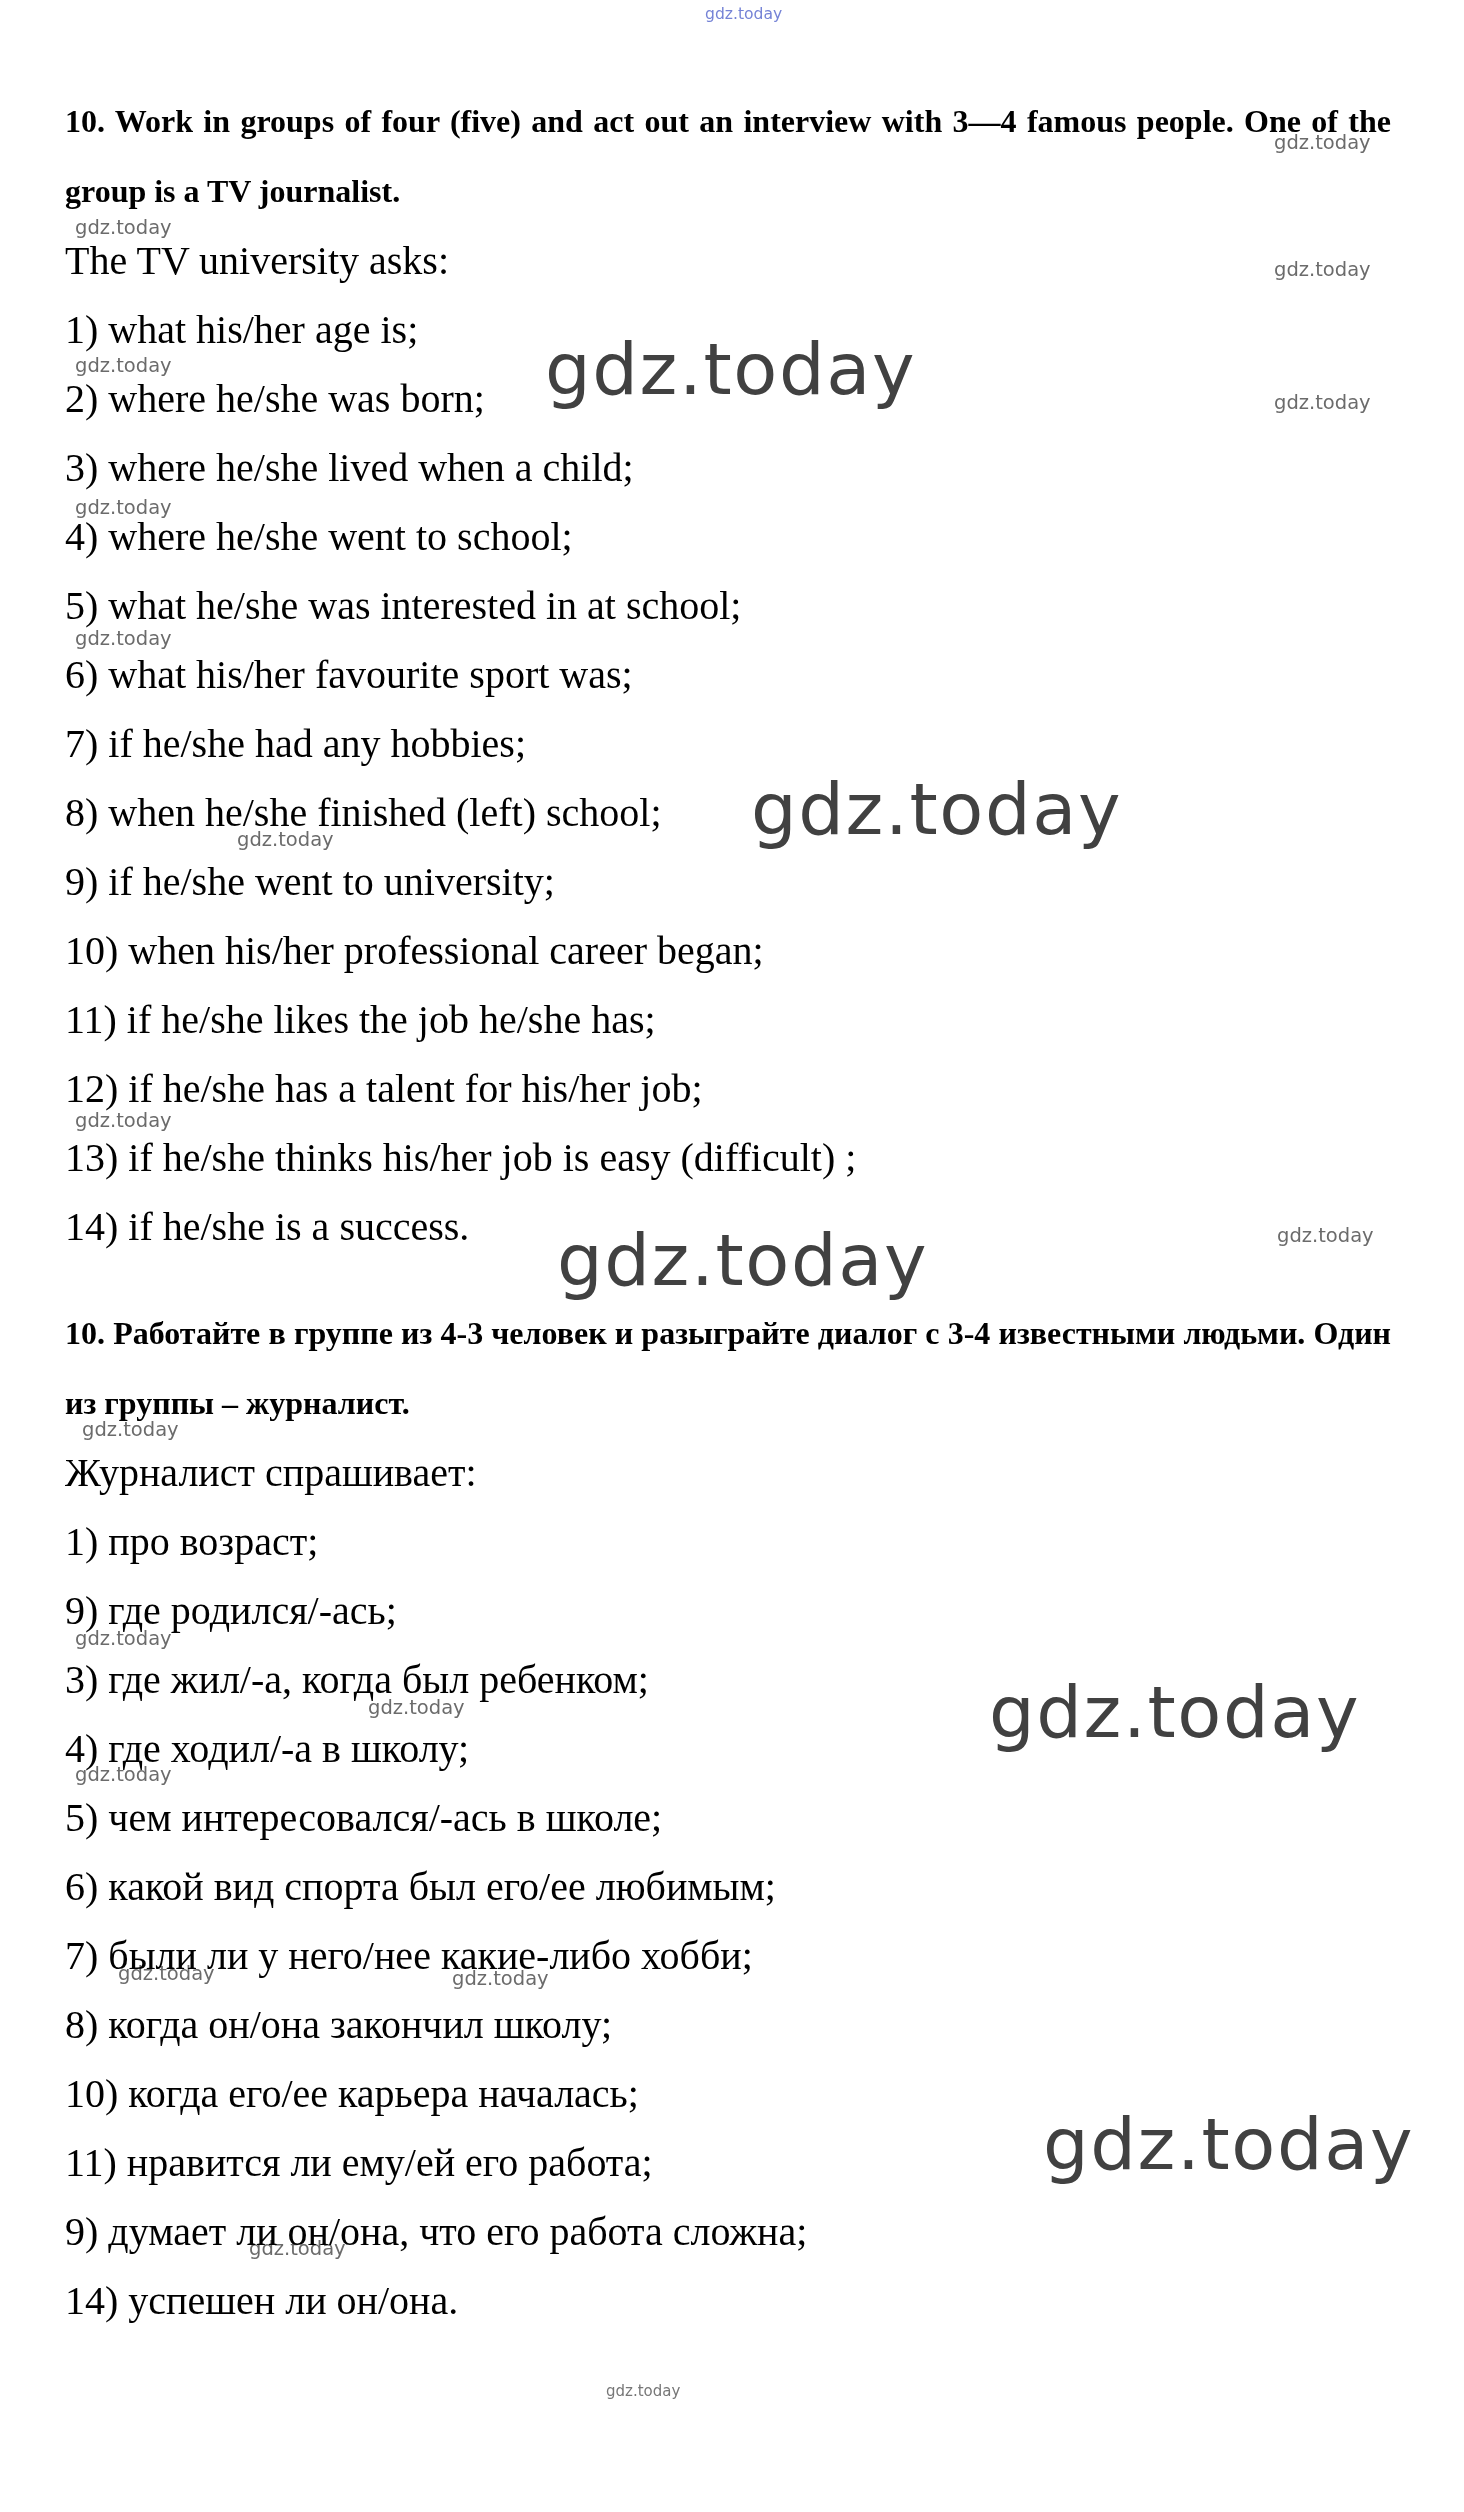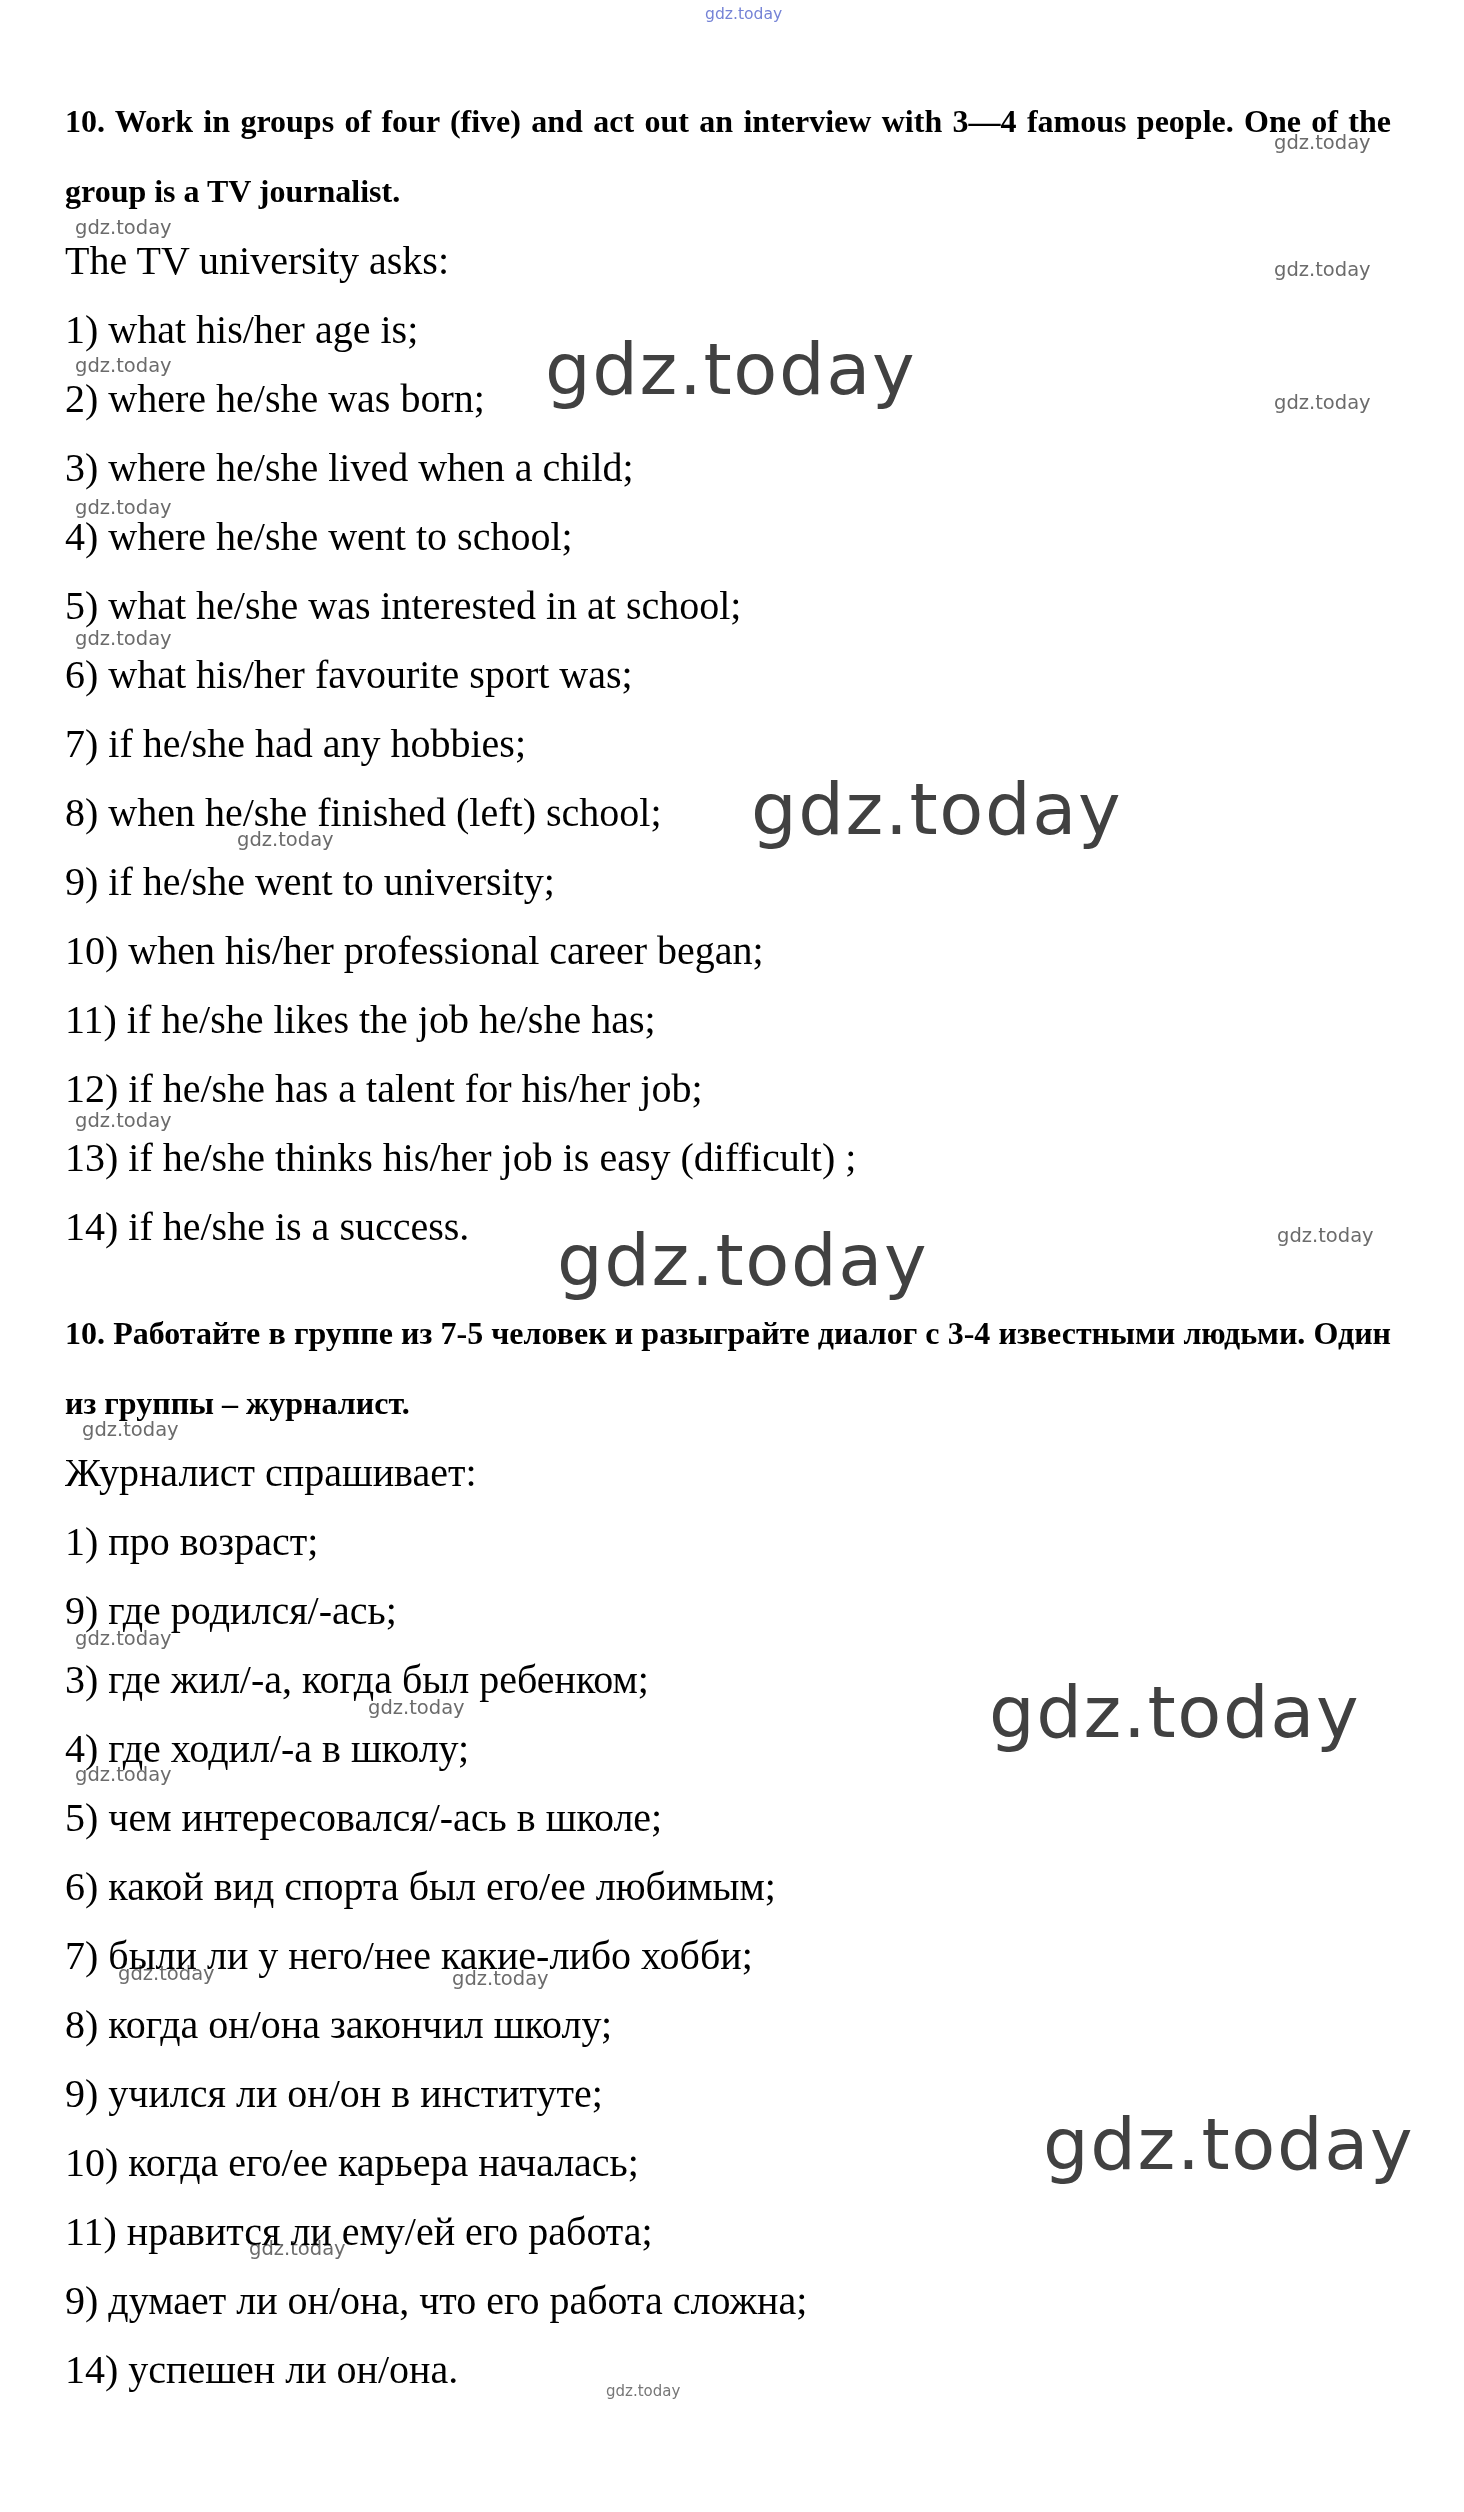--- a/index.html
+++ b/index.html
@@ -119,33 +119,32 @@
       <div class="line">7) if he/she had any hobbies;</div>
       <div class="line">8) when he/she finished (left) school;</div>
       <div class="line">9) if he/she went to university;</div>
       <div class="line">10) when his/her professional career began;</div>
       <div class="line">11) if he/she likes the job he/she has;</div>
       <div class="line">12) if he/she has a talent for his/her job;</div>
       <div class="line">13) if he/she thinks his/her job is easy (difficult) ;</div>
       <div class="line">14) if he/she is a success.</div>
     </div>
 
-    <p class="heading heading-ru">10. Работайте в группе из 7-5 человек и разыграйте диалог с 3-4 известными людьми. Один из группы – журналист.</p>
+    <p class="heading heading-ru">10. Работайте в группе из 4-3 человек и разыграйте диалог с 3-4 известными людьми. Один из группы – журналист.</p>
     <p class="intro">Журналист спрашивает:</p>
 
     <div class="list">
       <div class="line">1) про возраст;</div>
       <div class="line">9) где родился/-ась;</div>
       <div class="line">3) где жил/-а, когда был ребенком;</div>
       <div class="line">4) где ходил/-а в школу;</div>
       <div class="line">5) чем интересовался/-ась в школе;</div>
       <div class="line">6) какой вид спорта был его/ее любимым;</div>
       <div class="line">7) были ли у него/нее какие-либо хобби;</div>
       <div class="line">8) когда он/она закончил школу;</div>
-      <div class="line">9) учился ли он/он в институте;</div>
       <div class="line">10) когда его/ее карьера началась;</div>
       <div class="line">11) нравится ли ему/ей его работа;</div>
       <div class="line">9) думает ли он/она, что его работа сложна;</div>
       <div class="line">14) успешен ли он/она.</div>
     </div>
 
   </div>
 </div>
 
 

